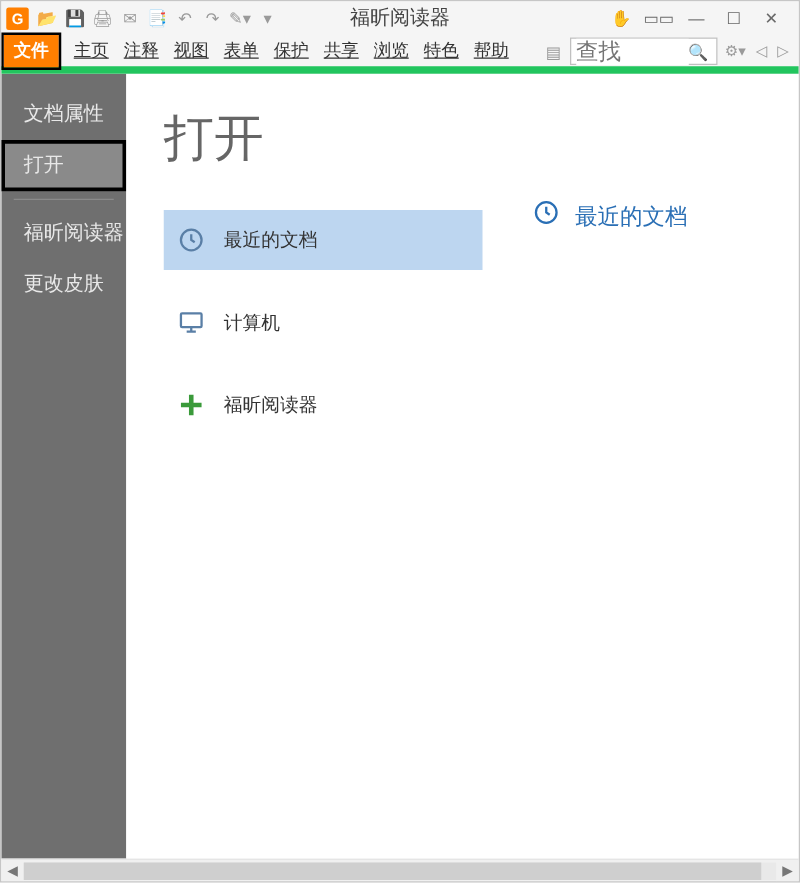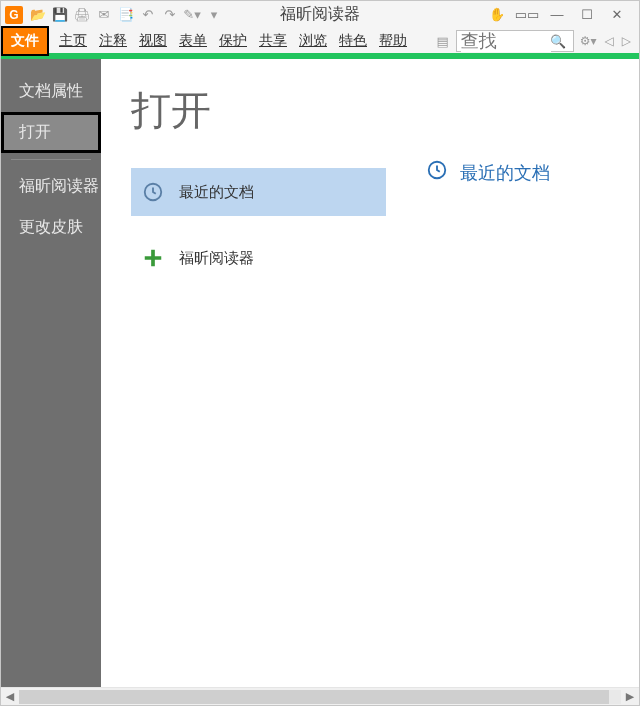--- a/index.html
+++ b/index.html
@@ -203,20 +203,29 @@
       <div class="page-title">打开</div>
       <div class="opt-list">
         <div class="opt selected">
           <span class="opt-icon">
             <svg width="22" height="22" viewBox="0 0 24 24" fill="none" stroke="#5a7fa6" stroke-width="2">
                 <circle cx="12" cy="12" r="9"></circle>
                 <path d="M12 7v5l3 2"></path>
               </svg>
           </span>
           <span>最近的文档</span>
+        </div>
+        <div class="opt">
+          <span class="opt-icon">
+            <svg width="22" height="22" viewBox="0 0 24 24" fill="none" stroke="#5a7fa6" stroke-width="2">
+                <rect x="3" y="4" width="18" height="12" rx="1"></rect>
+                <path d="M8 20h8M12 16v4"></path>
+              </svg>
+          </span>
+          <span>计算机</span>
         </div>
         <div class="opt">
           <span class="opt-icon">
             <svg width="22" height="22" viewBox="0 0 24 24">
                 <path d="M10 3h4v7h7v4h-7v7h-4v-7H3v-4h7z" fill="#3a9a3a"></path>
               </svg>
           </span>
           <span>福昕阅读器</span>
         </div>
       </div>

